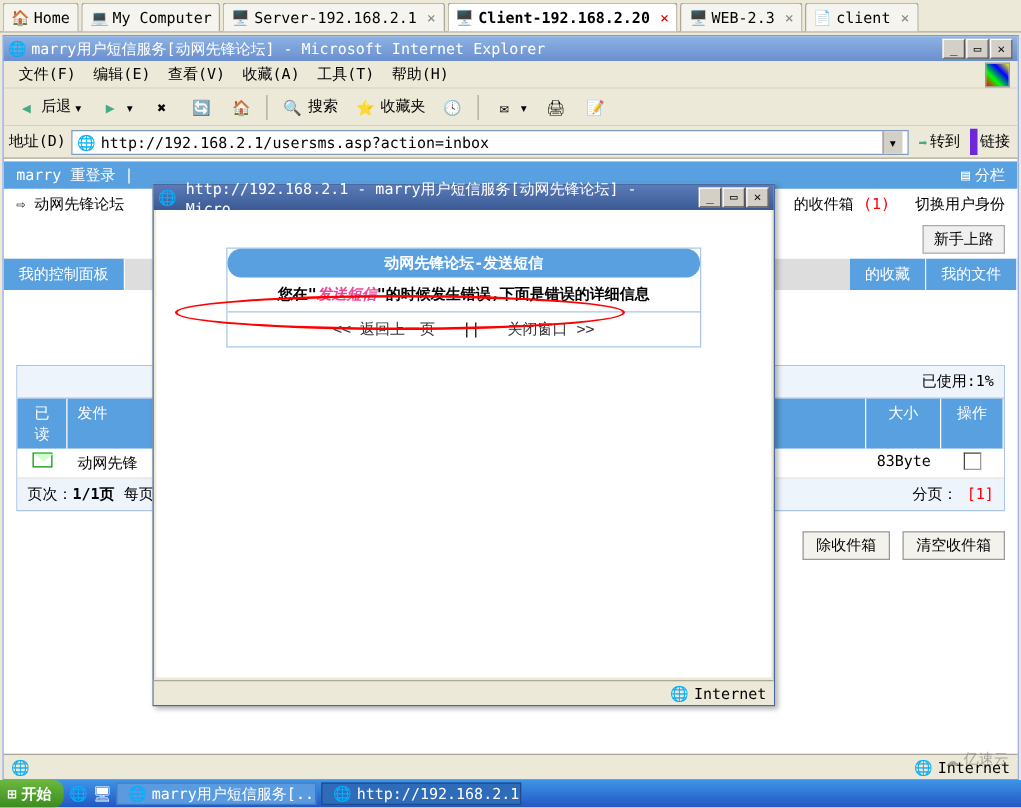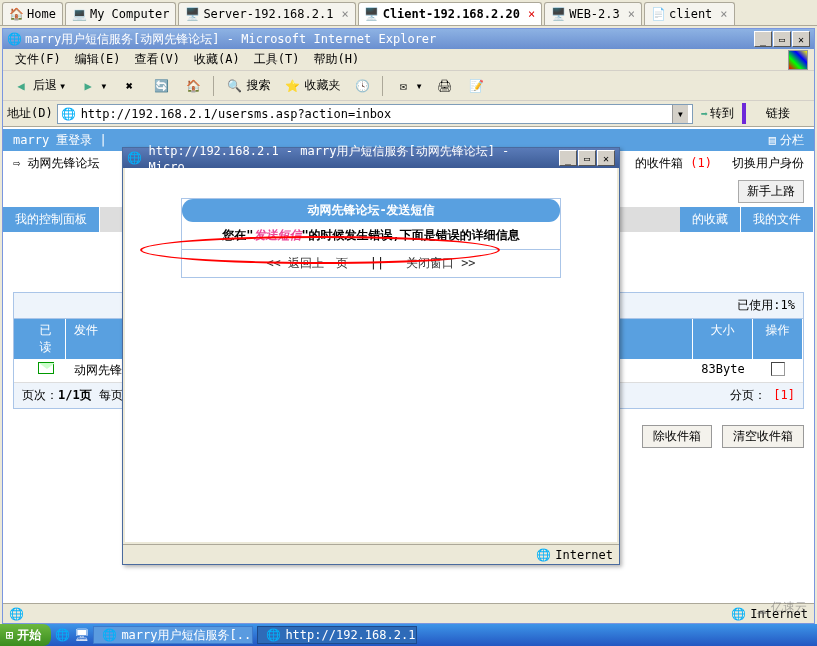--- a/index.html
+++ b/index.html
@@ -27,41 +27,41 @@
     .ie-toolbar { background: #ece9d8; border-bottom: 1px solid #d4d0c8; height: 30px; display: flex; align-items: center; padding: 0 4px; gap: 4px; }
     .tb-btn { display: flex; align-items: center; padding: 2px 4px; cursor: pointer; border-radius: 2px; gap: 2px; }
     .tb-sep { width: 1px; height: 20px; background: #aca899; margin: 0 2px; }
     .tb-icon { width: 20px; height: 20px; display: inline-flex; align-items: center; justify-content: center; }
     
     .ie-addressbar { background: #ece9d8; border-bottom: 1px solid #aca899; height: 26px; display: flex; align-items: center; padding: 0 4px; gap: 4px; }
     .addr-label { white-space: nowrap; }
     .addr-input { flex: 1; height: 20px; border: 1px solid #7f9db9; background: #fff; display: flex; align-items: center; padding: 0 4px; gap: 4px; }
     .addr-dropdown { width: 16px; height: 18px; background: #d4d0c8; border-left: 1px solid #999; display: flex; align-items: center; justify-content: center; cursor: pointer; }
     .go-btn { display: flex; align-items: center; gap: 2px; padding: 2px 4px; cursor: pointer; }
-    .links-btn { padding: 2px 20px; border-left: 4px solid #6d28d9; cursor: pointer; }
+    .links-btn { padding: 2px 2px; border-left: 6px solid #6d28d9; cursor: pointer; }
     
     .ie-content { position: absolute; top: 100px; left: 0; right: 0; bottom: 20px; background: #fff; overflow: hidden; }
     
     
     .page-header { background: #59a0e0; color: #fff; height: 22px; display: flex; align-items: center; padding: 0 10px; }
     .page-header .right { margin-left: auto; display: flex; gap: 4px; align-items: center; }
     .switch-user { border: 1px solid #aaa; padding: 2px 8px; background: #f0f0f0; cursor: pointer; }
     .row-line { display: flex; gap: 20px; padding: 4px 10px; align-items: center; }
     .row-line .spacer { flex: 1; }
     
     .blue-tab-row { display: flex; background: #ddd; }
     .blue-tab { background: #59a0e0; color: #fff; padding: 4px 12px; border-right: 1px solid #fff; cursor: pointer; }
     
     .mailbox-area { margin: 60px 10px 10px 10px; border: 1px solid #aac5e8; }
     .mailbox-header { display: flex; background: #eef4fb; border-bottom: 1px solid #aac5e8; }
     .mailbox-header > div { padding: 4px 8px; }
     .mailbox-header .used { margin-left: auto; }
     .table-head { display: flex; background: #59a0e0; color: #fff; }
     .table-head > div { padding: 3px 8px; border-right: 1px solid #fff; }
-    .col-read { width: 40px; text-align: center; margin-left: 12px; }
+    .col-read { width: 40px; text-align: center; }
     .col-sender { width: 80px; }
     .col-size { width: 60px; text-align: center; }
     .col-action { width: 50px; text-align: center; }
     .col-fill { flex: 1; }
     .table-row { display: flex; border-bottom: 1px solid #ddd; background: #fff; }
     .table-row > div { padding: 3px 8px; }
     .table-foot { display: flex; padding: 4px 8px; background: #eef4fb; }
     .table-foot .right { margin-left: auto; color: red; }
     .action-btns { padding: 6px 10px; display: flex; gap: 10px; justify-content: flex-end; }
     .action-btn { border: 1px solid #999; background: #f4f2ec; padding: 2px 10px; cursor: pointer; }

